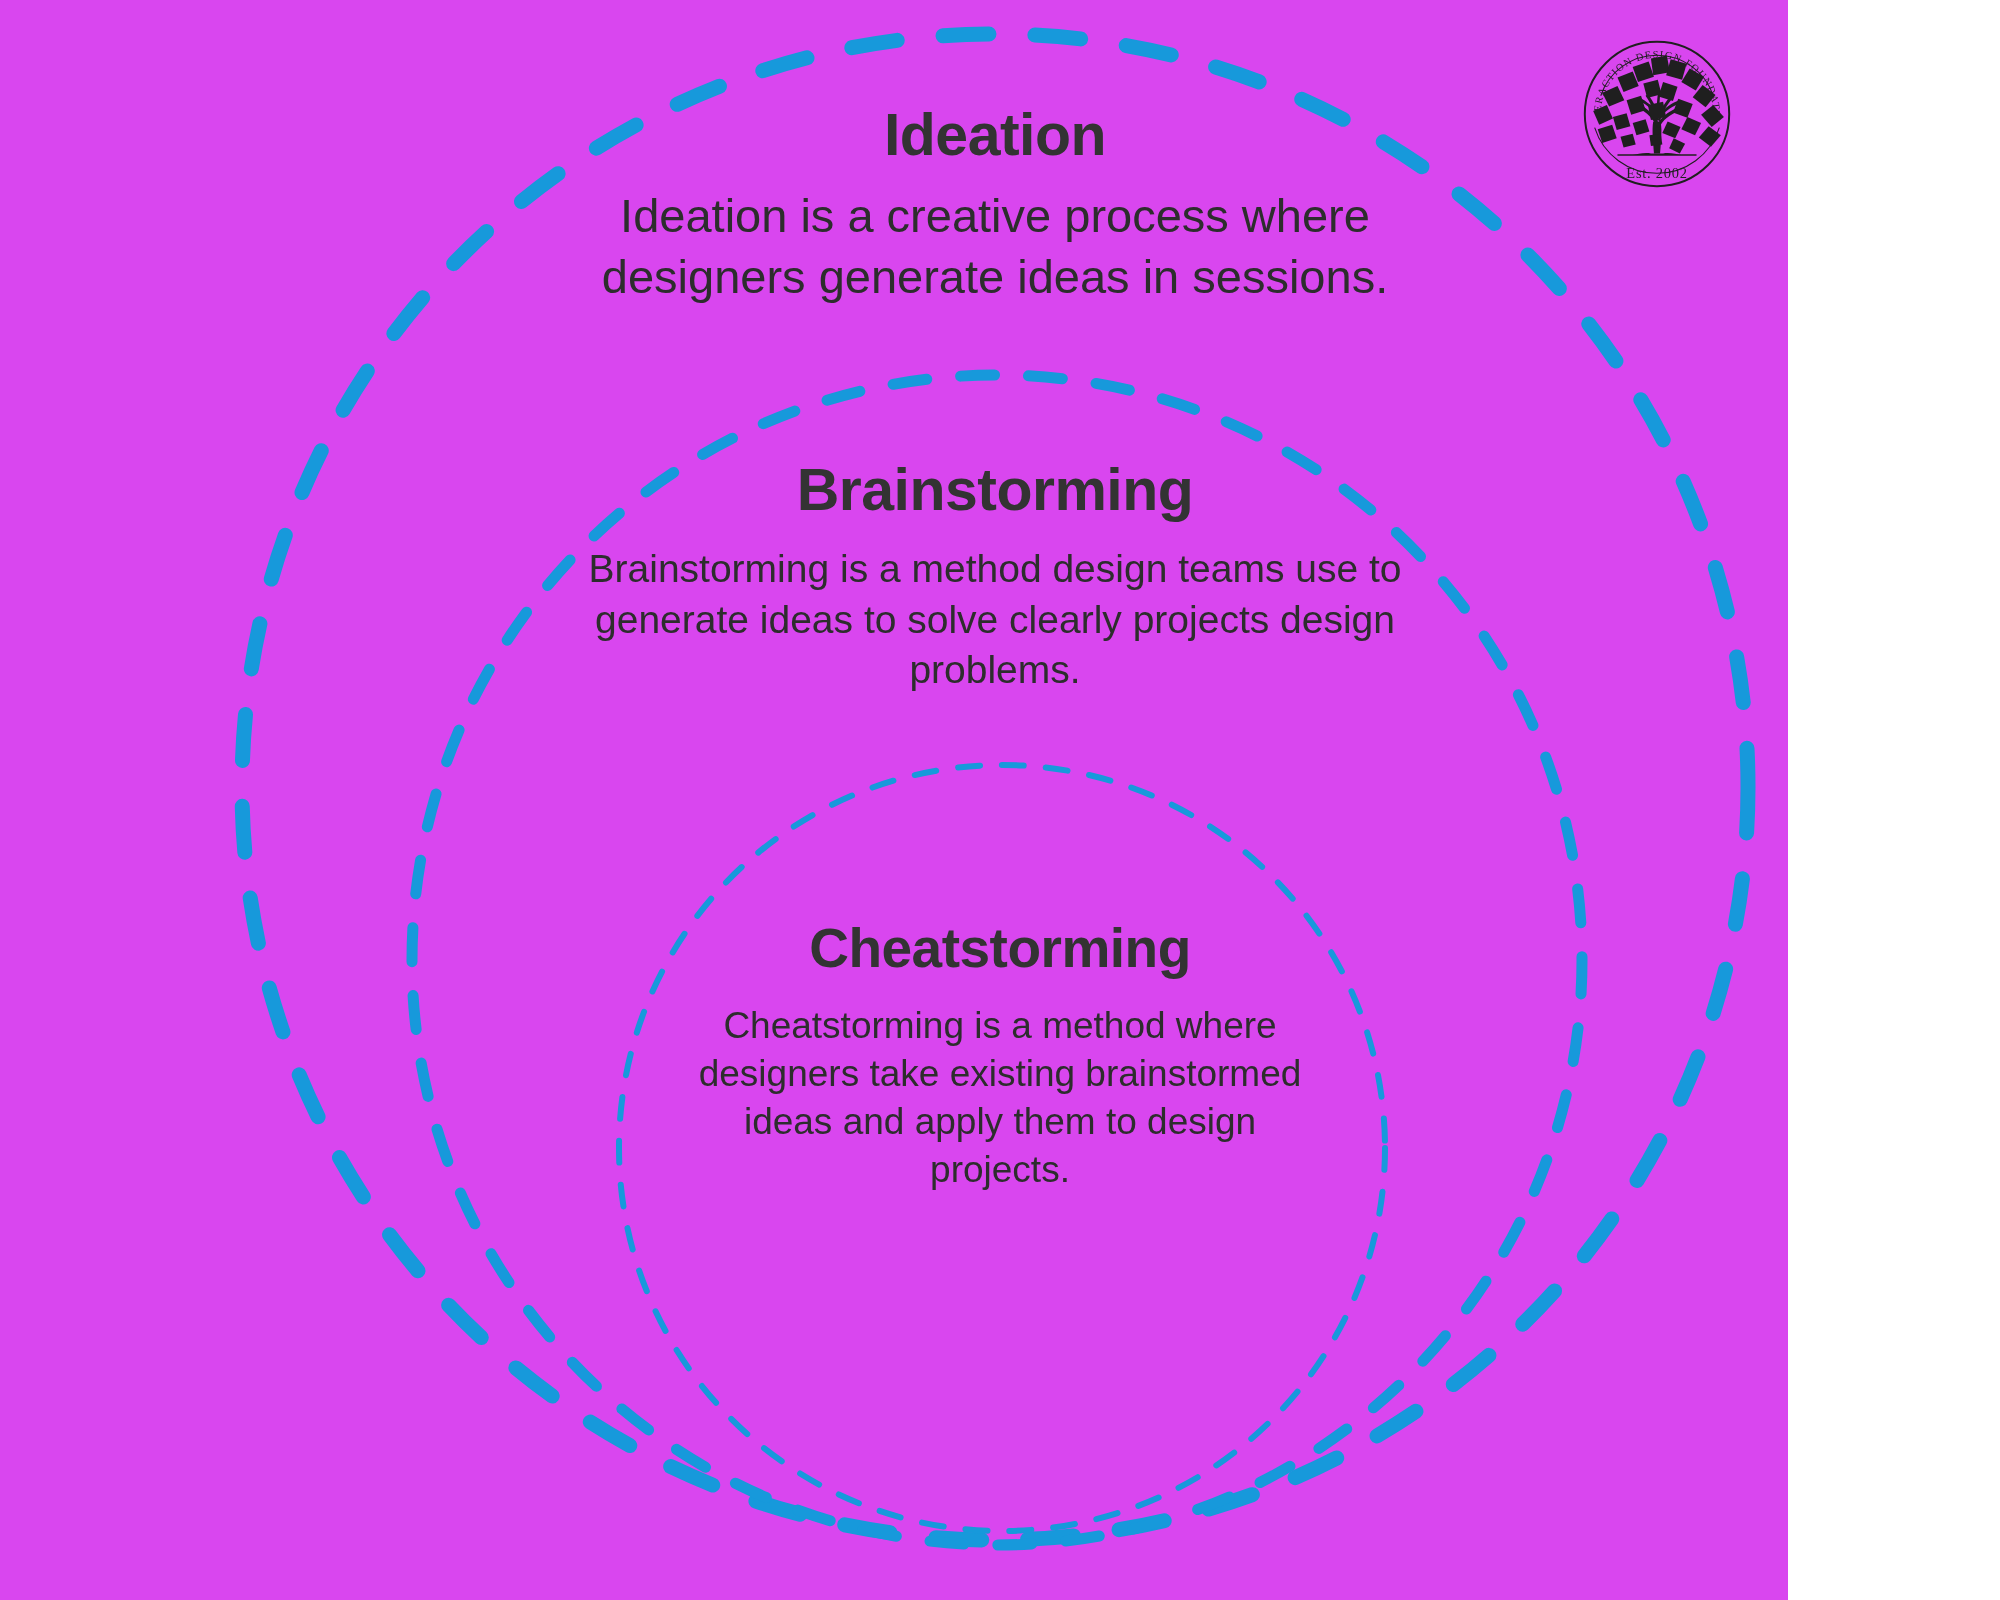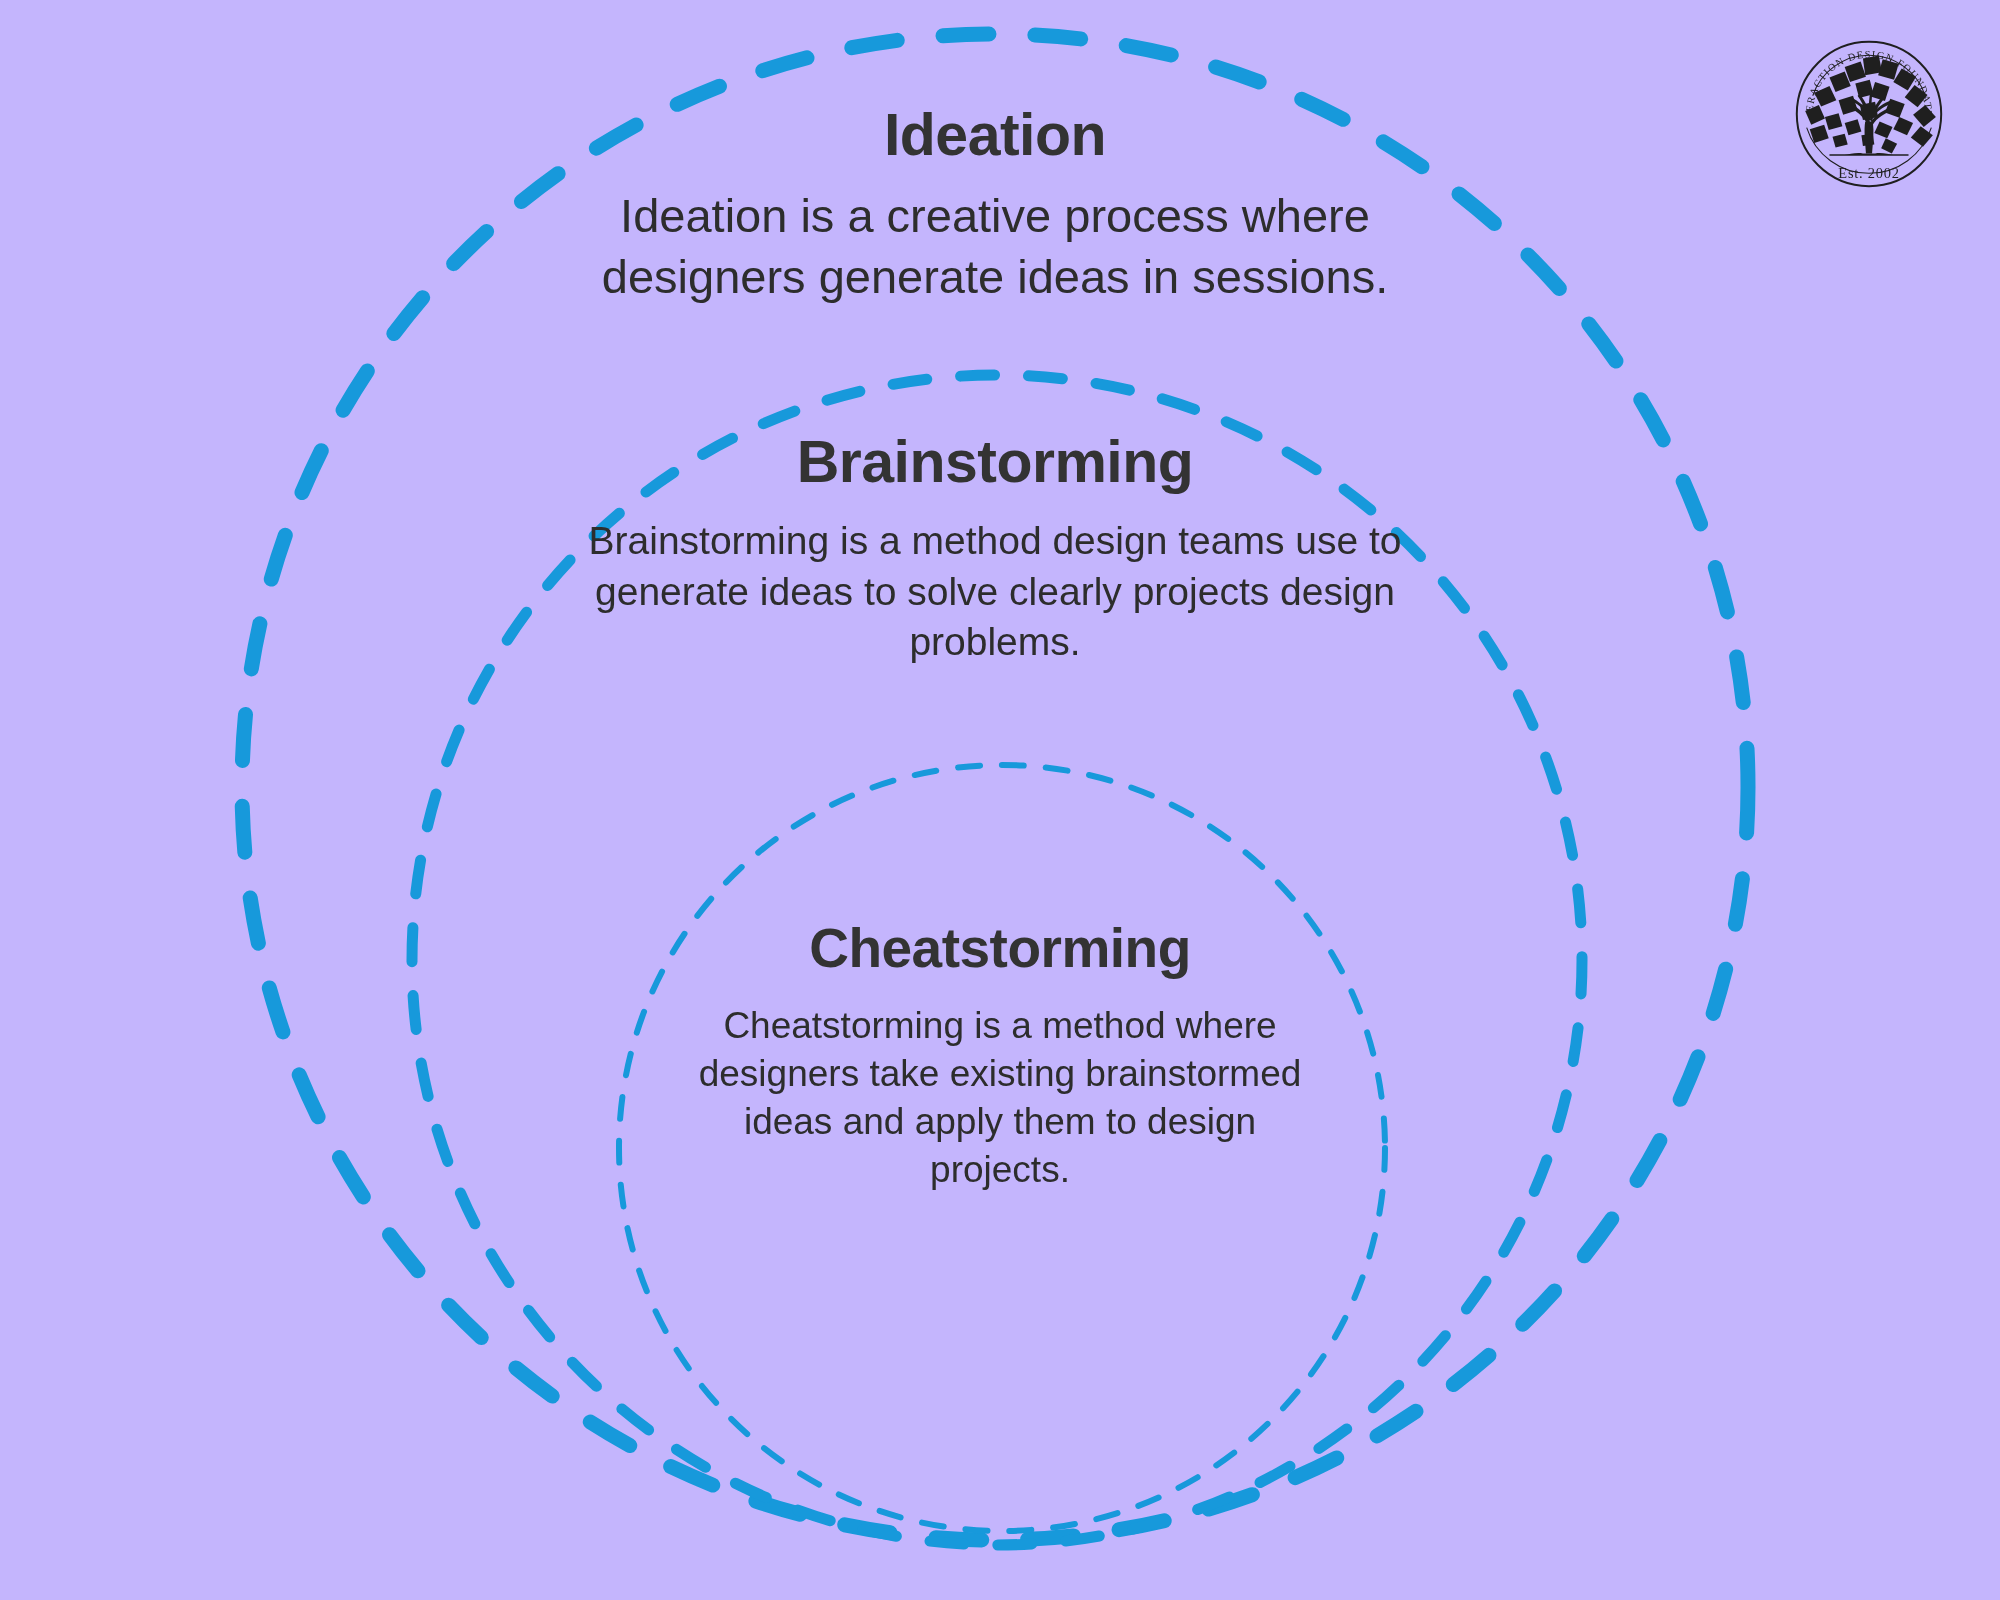--- a/index.html
+++ b/index.html
@@ -10,23 +10,23 @@
   }
   body {
     width: 2000px;
     height: 1600px;
     overflow: hidden;
     font-family: "Liberation Sans", sans-serif;
     position: relative;
   }
   #canvas {
     position: relative;
-    width: 2000px;
+    width: 1788px;
     height: 1600px;
-    background: #c4b5fd;
+    background: #d946ef;
   }
   #circles {
     position: absolute;
     left: 0;
     top: 0;
     width: 2000px;
     height: 1600px;
   }
 
   
@@ -54,21 +54,21 @@
     left: 470px;
     top: 105px;
     width: 1050px;
   }
   #block-ideation .title { font-size: 59px; margin-bottom: 18px; }
   #block-ideation .body  { font-size: 47px; width: 860px; margin: 0 auto; }
 
   
   #block-brainstorming {
     left: 450px;
-    top: 432px;
+    top: 460px;
     width: 1090px;
   }
   #block-brainstorming .title { font-size: 59px; margin-bottom: 22px; }
   #block-brainstorming .body  { font-size: 39px; width: 880px; margin: 0 auto; }
 
   
   #block-cheatstorming {
     left: 560px;
     top: 920px;
     width: 880px;

